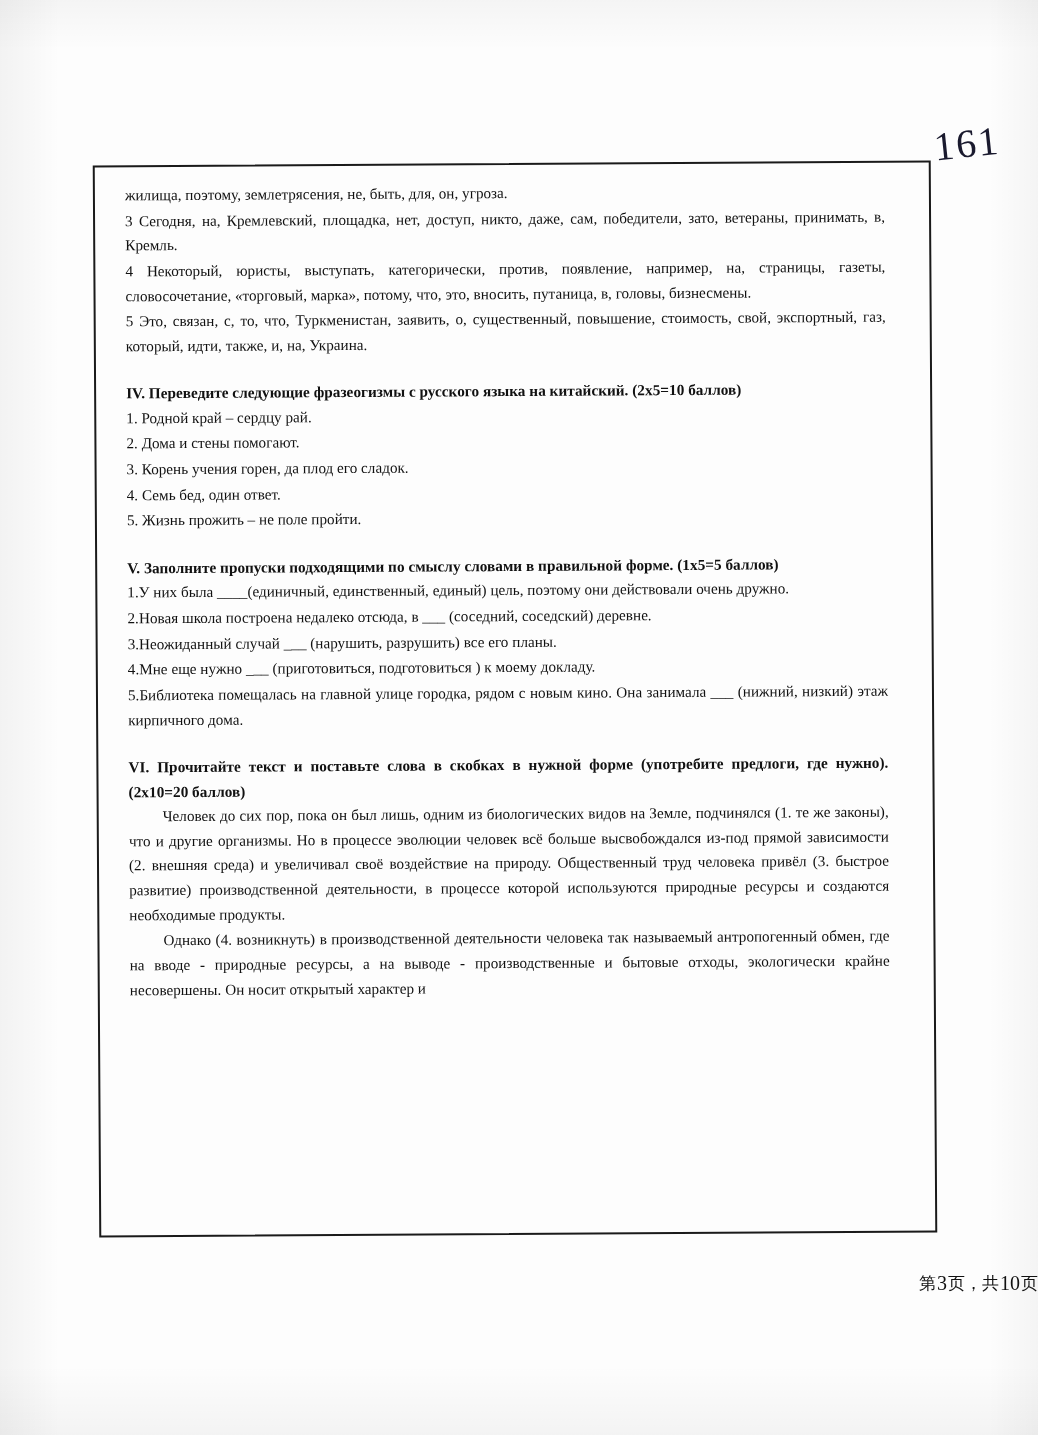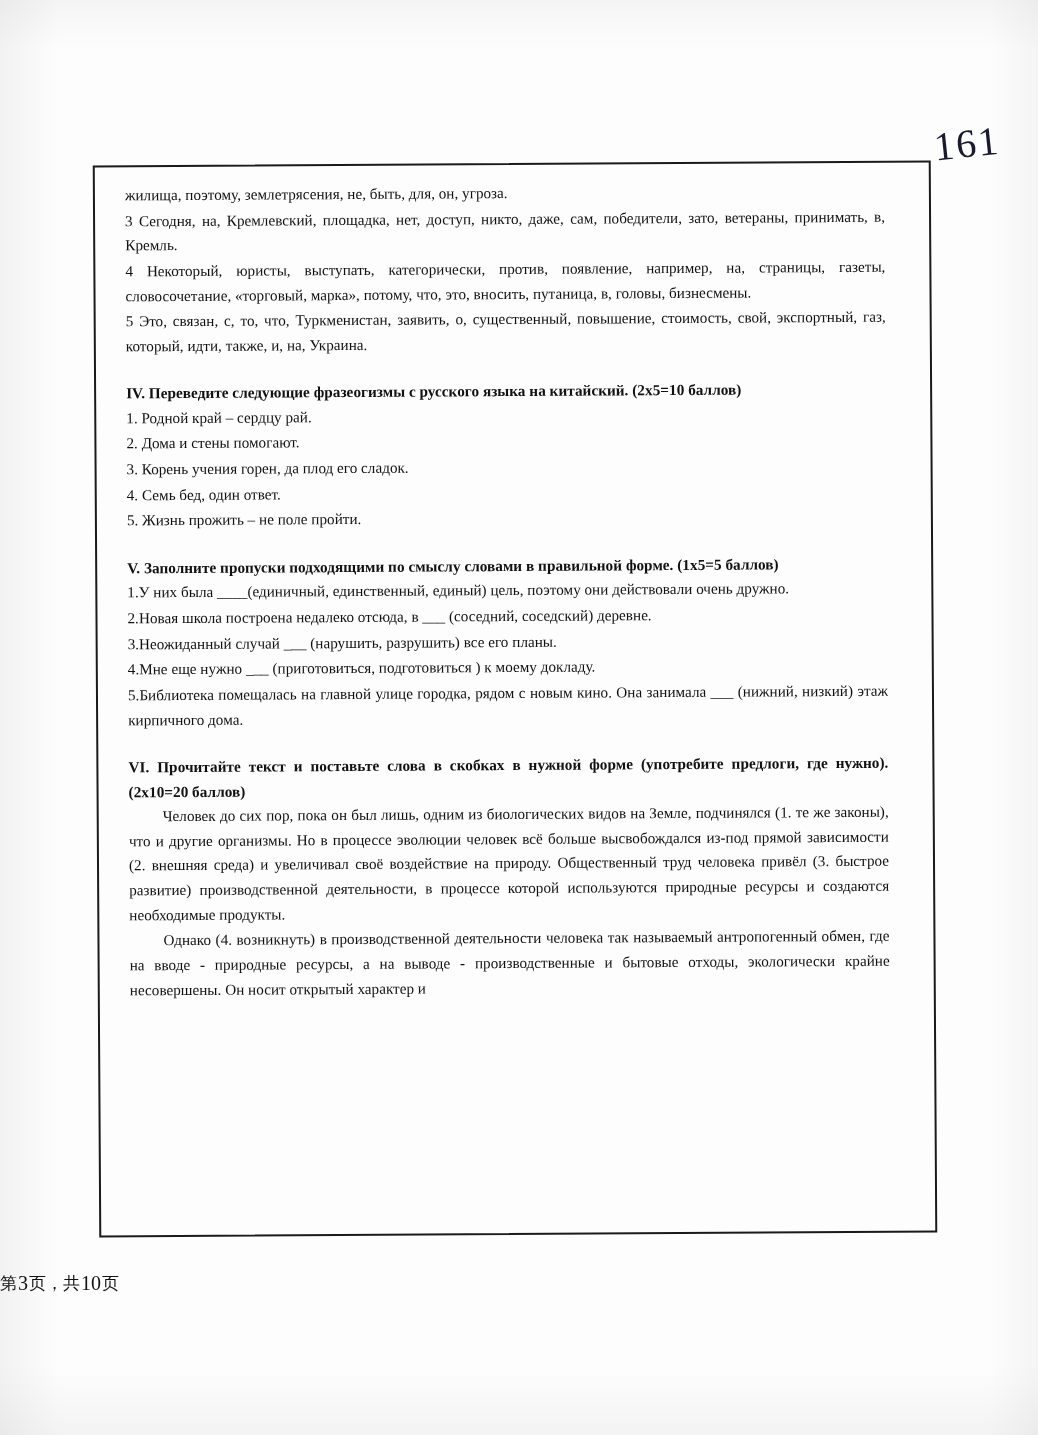--- a/index.html
+++ b/index.html
@@ -78,21 +78,21 @@
     margin: 0;
   }
   .gap-lg { height: 22px; }
 
   
   .footer {
     position: absolute;
     left: 0;
     right: 0;
     top: 1272px;
-    text-align: left;
+    text-align: right;
     font-size: 17px;
     font-family: "Liberation Serif", serif;
     color: #111;
   }
   .footer .hand {
     font-size: 20px;
     vertical-align: -1px;
     padding: 0 1px;
   }
 

